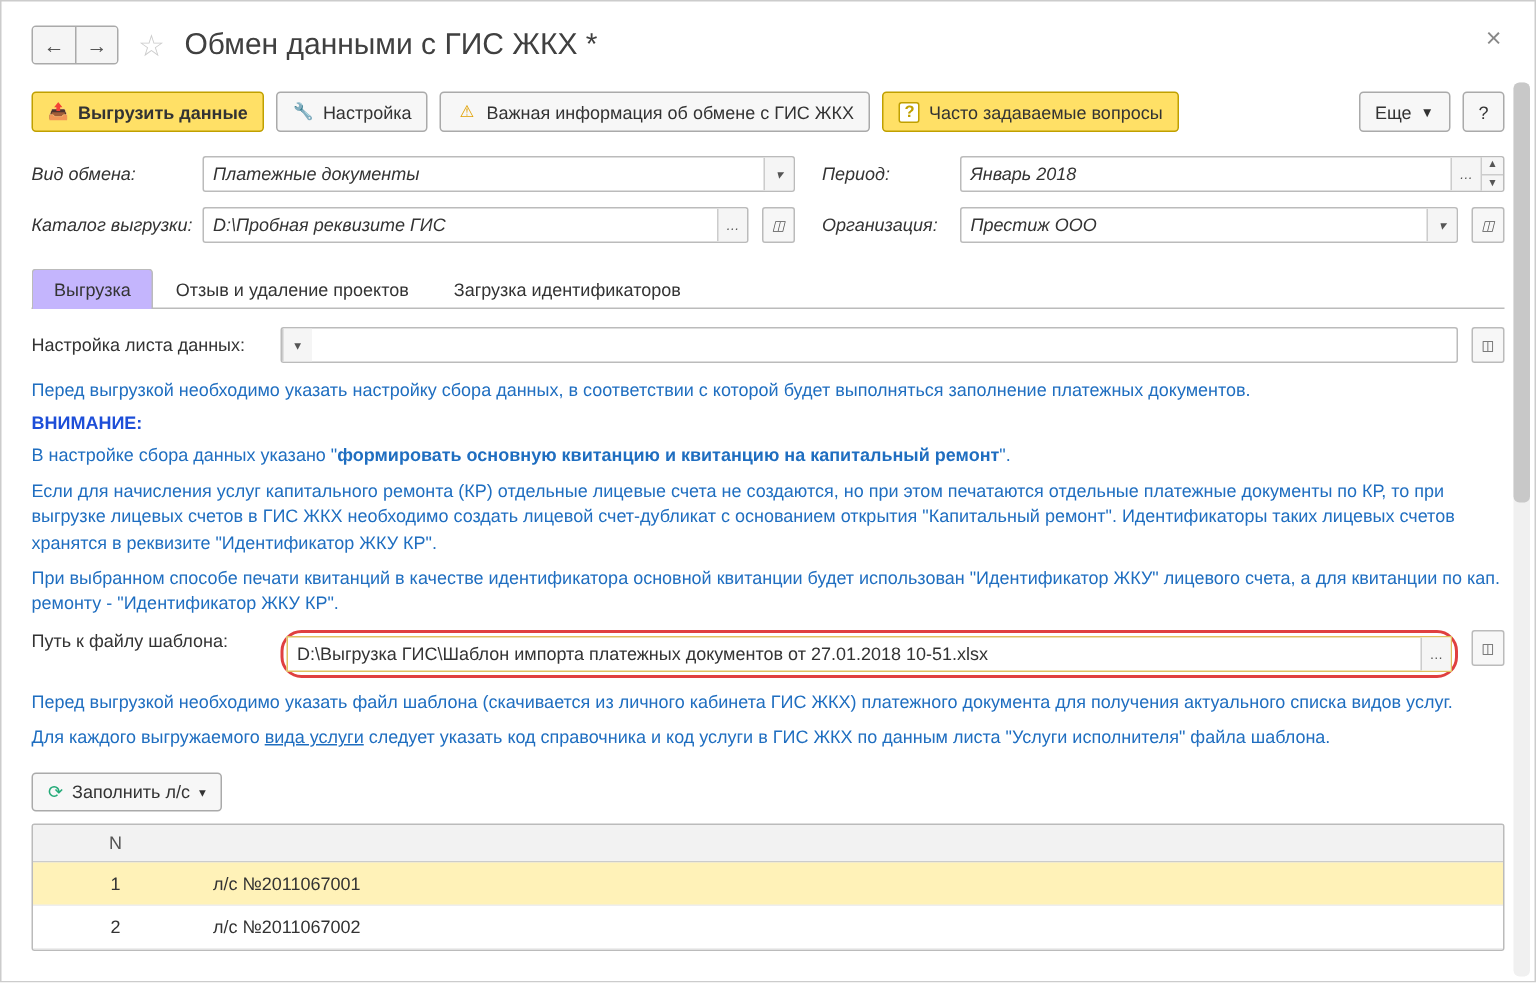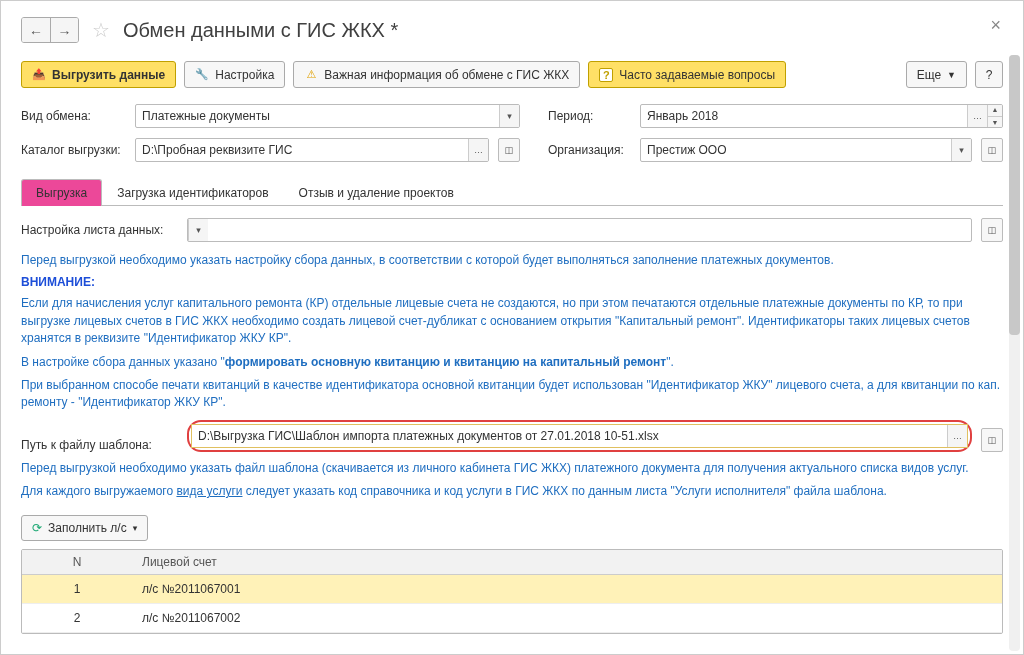--- a/index.html
+++ b/index.html
@@ -135,51 +135,52 @@
   .ctl-btn.outside {
     border: 1px solid #bbb;
     border-radius: 2px;
     height: 24px;
     margin-left: 3px;
     width: 22px;
     background: #f7f7f7;
   }
   .two-col {
     display: flex;
-    gap: 28px;
+    gap: 18px;
+    font-style: italic;
   }
   .col-left { flex: 1; min-width: 0; }
   .col-right { width: 455px; }
   .tabs {
     display: flex;
     border-bottom: 1px solid #bbb;
     margin-top: 6px;
     margin-bottom: 12px;
   }
   .tab {
     padding: 6px 14px;
     border: 1px solid transparent;
     border-bottom: none;
     position: relative;
     top: 1px;
     cursor: pointer;
     color: #333;
   }
   .tab.active {
     border-color: #bbb;
-    background: #ec4899;
+    background: #c4b5fd;
     border-radius: 3px 3px 0 0;
   }
   .info-text { color: #1f6ec0; line-height: 1.45; margin: 6px 0; }
   .info-text b { font-weight: bold; }
   .attention { color: #1d4ed8; font-weight: bold; margin-top: 6px; }
   .link { color: #1f6ec0; text-decoration: underline; cursor: pointer; }
   .template-row {
     display: flex;
-    align-items: flex-end;
+    align-items: flex-start;
     gap: 6px;
     margin: 8px 0;
   }
   .template-box {
     flex: 1;
     display: flex;
     border: 2px solid #e04040;
     border-radius: 14px;
     padding: 2px;
   }
@@ -344,40 +345,40 @@
           <div class="ctl-btn">▾</div>
         </div>
         <div class="ctl-btn outside">◫</div>
       </div>
     </div>
   </div>
 
   
   <div class="tabs">
     <div class="tab active"><span>Выгрузка</span></div>
+    <div class="tab"><span>Отзыв и удаление проектов</span></div>
     <div class="tab"><span>Загрузка идентификаторов</span></div>
-    <div class="tab"><span>Отзыв и удаление проектов</span></div>
   </div>
 
   
   <div class="form-row">
     <span class="lbl" style="width:160px">Настройка листа данных:</span>
     <div class="input-wrap" style="flex:1">
       <div class="ctl-btn">▾</div>
     </div>
     <div class="ctl-btn outside">◫</div>
   </div>
 
   
   <div class="info-text">Перед выгрузкой необходимо указать настройку сбора данных, в соответствии с которой будет выполняться заполнение платежных документов.</div>
   <div class="attention">ВНИМАНИЕ:</div>
-  <div class="info-text">Если для начисления услуг капитального ремонта (КР) отдельные лицевые счета не создаются, но при этом печатаются отдельные платежные документы по КР, то при выгрузке лицевых счетов в ГИС ЖКХ необходимо создать лицевой счет-дубликат с основанием открытия "Капитальный ремонт". Идентификаторы таких лицевых счетов хранятся в реквизите "Идентификатор ЖКУ КР".</div>
   <div class="info-text">
     <span>В настройке сбора данных указано "</span><b>формировать основную квитанцию и квитанцию на капитальный ремонт</b><span>".</span>
   </div>
+  <div class="info-text">Если для начисления услуг капитального ремонта (КР) отдельные лицевые счета не создаются, но при этом печатаются отдельные платежные документы по КР, то при выгрузке лицевых счетов в ГИС ЖКХ необходимо создать лицевой счет-дубликат с основанием открытия "Капитальный ремонт". Идентификаторы таких лицевых счетов хранятся в реквизите "Идентификатор ЖКУ КР".</div>
   <div class="info-text">При выбранном способе печати квитанций в качестве идентификатора основной квитанции будет использован "Идентификатор ЖКУ" лицевого счета, а для квитанции по кап. ремонту - "Идентификатор ЖКУ КР".</div>
 
   
   <div class="template-row">
     <span class="lbl" style="width:160px">Путь к файлу шаблона:</span>
     <div class="template-box">
       <div class="template-inner">
         <span class="val">D:\Выгрузка ГИС\Шаблон импорта платежных документов от 27.01.2018 10-51.xlsx</span>
         <div class="ctl-btn">…</div>
       </div>
@@ -394,21 +395,20 @@
   <div class="fill-btn">
     <span style="color:#2a7;">⟳</span>
     <span>Заполнить л/с</span>
     <span style="font-size:9px">▾</span>
   </div>
 
   
   <div class="table">
     <div class="t-head">
       <div class="cell n">N</div>
-      <div class="cell acc">Лицевой счет</div>
     </div>
     <div class="t-row sel">
       <div class="cell n">1</div>
       <div class="cell acc">л/с №2011067001</div>
     </div>
     <div class="t-row">
       <div class="cell n">2</div>
       <div class="cell acc">л/с №2011067002</div>
     </div>
   </div>

